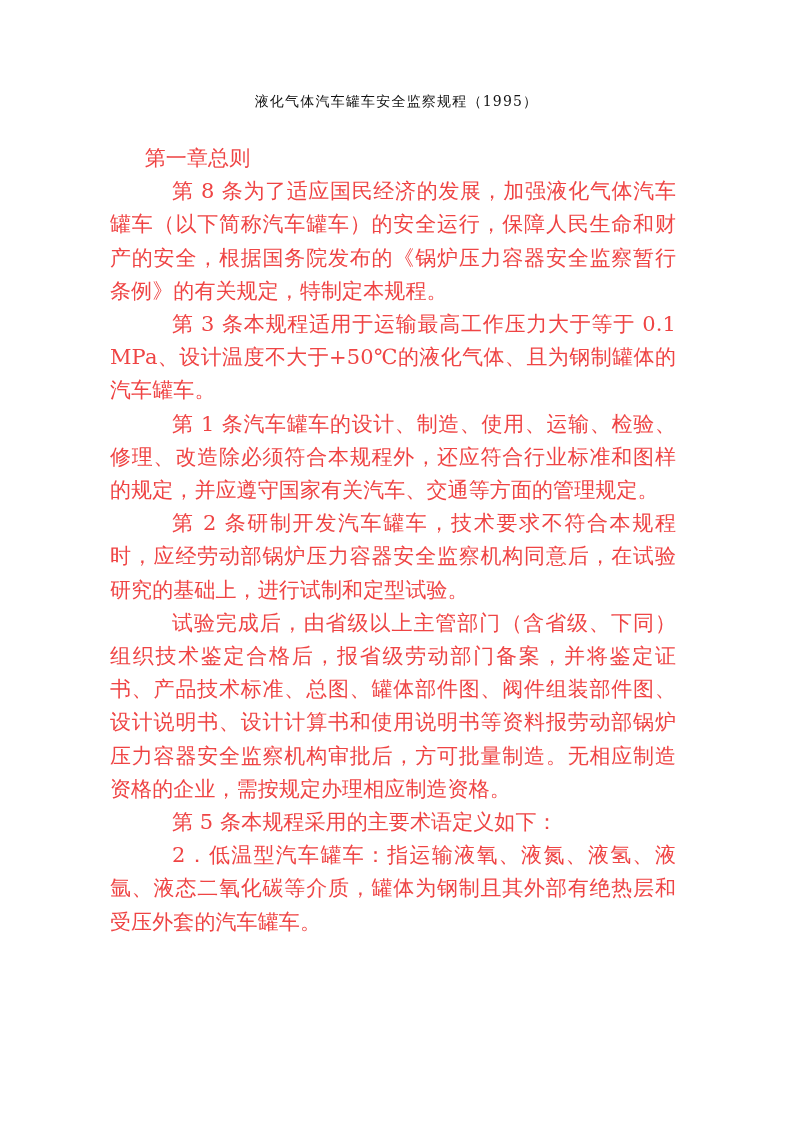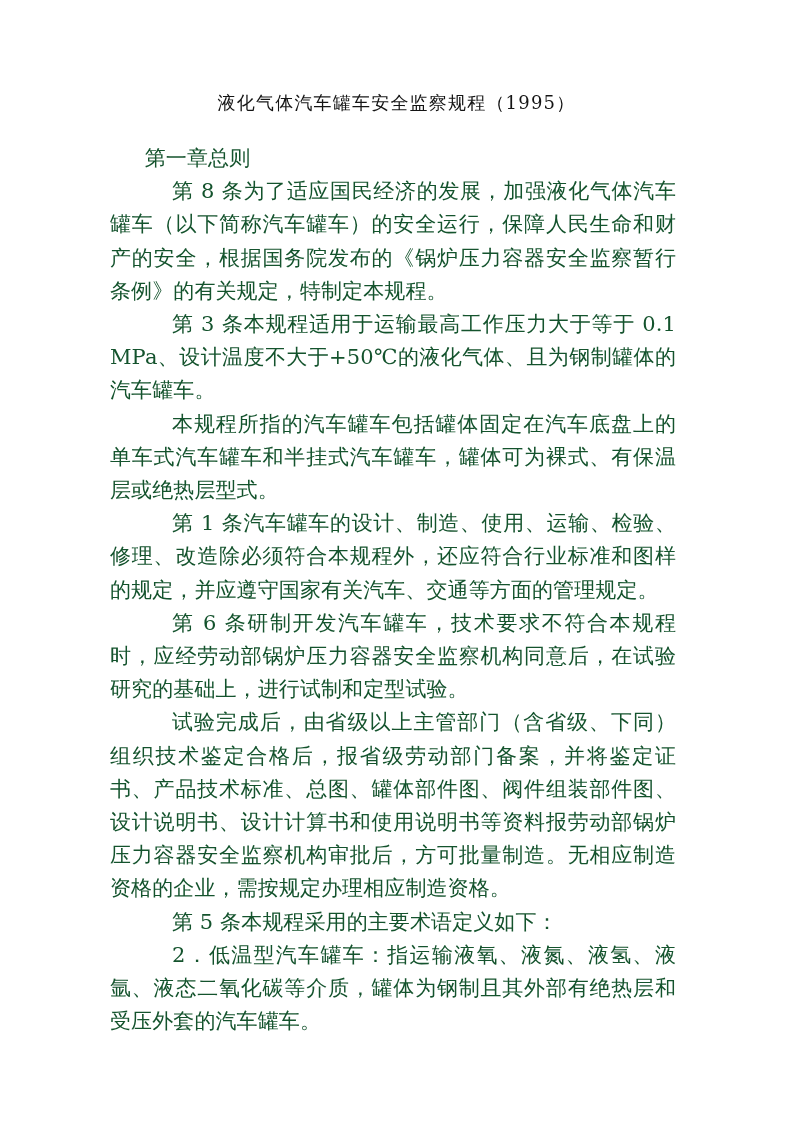--- a/index.html
+++ b/index.html
@@ -23,21 +23,21 @@
     inset: 0;
     background: #ffffff;
   }
 
   .doc-title {
     position: absolute;
     top: 94px;
     left: 0;
     width: 793px;
     text-align: center;
-    font-size: 18px;
+    font-size: 14px;
     letter-spacing: 1.2px;
     line-height: 1;
     white-space: nowrap;
     color: #141414;
   }
 
   .body-block {
     position: absolute;
     top: 142px;
     left: 110px;
@@ -45,21 +45,21 @@
   }
 
   p {
     margin: 0;
     font-size: 21px;
     line-height: 33.2px;
     text-align: justify;
     text-justify: inter-character;
     text-align-last: left;
     letter-spacing: 0.1px;
-    color: #14532d;
+    color: #ef4444;
   }
 
   
   .chapter-heading {
     text-indent: 2.6ch;
     text-align: left;
   }
 
   
   .para {
@@ -85,25 +85,24 @@
 
   <div class="body-block">
 
     <p class="chapter-heading">第一章总则</p>
 
     <p class="para">第 8 条为了适应国民经济的发展，加强液化气体汽车罐车（以下简称汽车罐车）的安全运行，保障人民生命和财产的安全，根据国务院发布的《锅炉压力容器安全监察暂行条例》的有关规定，特制定本规程。</p>
 
     <p class="para">第 3 条本规程适用于运输最高工作压力大于等于 0.1MPa、设计温度不大于+50℃的液化气体、且为钢制罐体的汽车罐车。</p>
 
 
-    <p class="para">本规程所指的汽车罐车包括罐体固定在汽车底盘上的单车式汽车罐车和半挂式汽车罐车，罐体可为裸式、有保温层或绝热层型式。</p>
 
     <p class="para">第 1 条汽车罐车的设计、制造、使用、运输、检验、修理、改造除必须符合本规程外，还应符合行业标准和图样的规定，并应遵守国家有关汽车、交通等方面的管理规定。</p>
 
-    <p class="para">第 6 条研制开发汽车罐车，技术要求不符合本规程时，应经劳动部锅炉压力容器安全监察机构同意后，在试验研究的基础上，进行试制和定型试验。</p>
+    <p class="para">第 2 条研制开发汽车罐车，技术要求不符合本规程时，应经劳动部锅炉压力容器安全监察机构同意后，在试验研究的基础上，进行试制和定型试验。</p>
 
     <p class="para">试验完成后，由省级以上主管部门（含省级、下同）组织技术鉴定合格后，报省级劳动部门备案，并将鉴定证书、产品技术标准、总图、罐体部件图、阀件组装部件图、设计说明书、设计计算书和使用说明书等资料报劳动部锅炉压力容器安全监察机构审批后，方可批量制造。无相应制造资格的企业，需按规定办理相应制造资格。</p>
 
     <p class="para">第 5 条本规程采用的主要术语定义如下：</p>
 
 
     <p class="item">2．低温型汽车罐车：指运输液氧、液氮、液氢、液氩、液态二氧化碳等介质，罐体为钢制且其外部有绝热层和受压外套的汽车罐车。</p>
 
   </div>
 </div>

